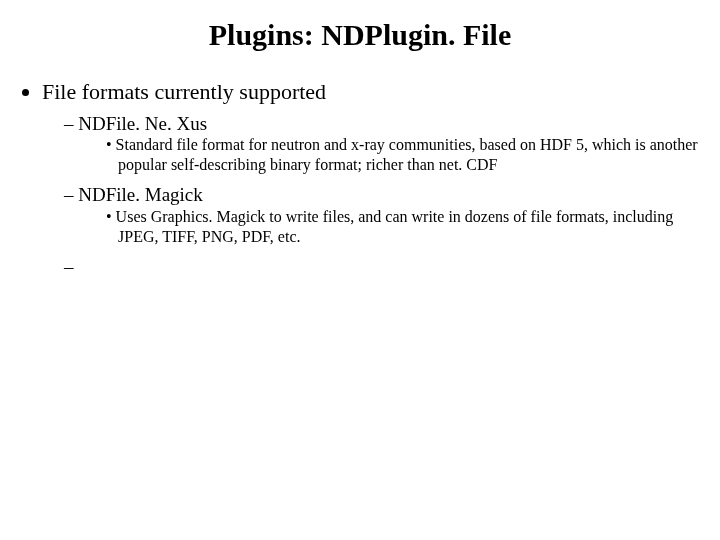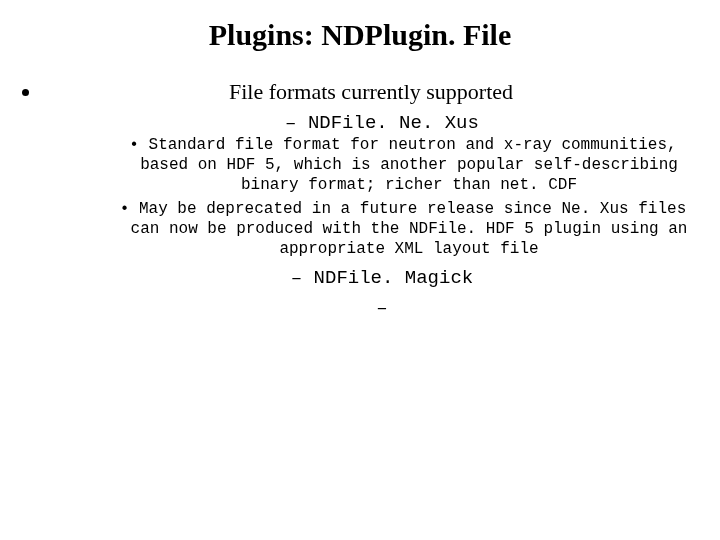--- a/index.html
+++ b/index.html
@@ -22,36 +22,34 @@
     font-size: 30px;
     font-weight: bold;
     color: #000000;
     margin: 6px 0 26px 0;
   }
   ul.level1 {
     margin: 0 0 0 4px;
     padding: 0 0 0 18px;
     font-size: 22px;
     line-height: 1.25;
-    text-align: center;
   }
   ul.level1 > li {
     margin-bottom: 6px;
   }
   ul.level2 {
     margin: 6px 0 4px 0;
     padding: 0 0 0 22px;
     font-size: 19px;
     list-style-type: none;
   }
   ul.level2 > li {
     margin-bottom: 6px;
     text-indent: -14px;
     padding-left: 14px;
-    font-family: Liberation Mono, monospace;
   }
   ul.level2 > li::before {
     content: "– ";
   }
   ul.level3 {
     margin: 0 0 8px 0;
     padding: 0 0 0 28px;
     font-size: 16px;
     list-style-type: none;
   }
@@ -73,26 +71,28 @@
 
   <ul class="level1">
     <li>
       <span>File formats currently supported</span>
       <ul class="level2">
 
         <li>
           <span>NDFile. Ne. Xus</span>
           <ul class="level3">
             <li><span>Standard file format for neutron and x-ray communities, based on HDF 5, which is another popular self-describing binary format; richer than net. CDF</span></li>
-            <li><span>May be deprecated in a future release since Ne. Xus files can now be produced with the NDFile. HDF 5 plugin using an appropriate XML layout file</span></li>
           </ul>
         </li>
 
         <li>
           <span>NDFile. Magick</span>
+          <ul class="level3">
+            <li><span>Uses Graphics. Magick to write files, and can write in dozens of file formats, including JPEG, TIFF, PNG, PDF, etc.</span></li>
+          </ul>
         </li>
 
         <li>
         </li>
 
       </ul>
     </li>
   </ul>
 </div>
 

